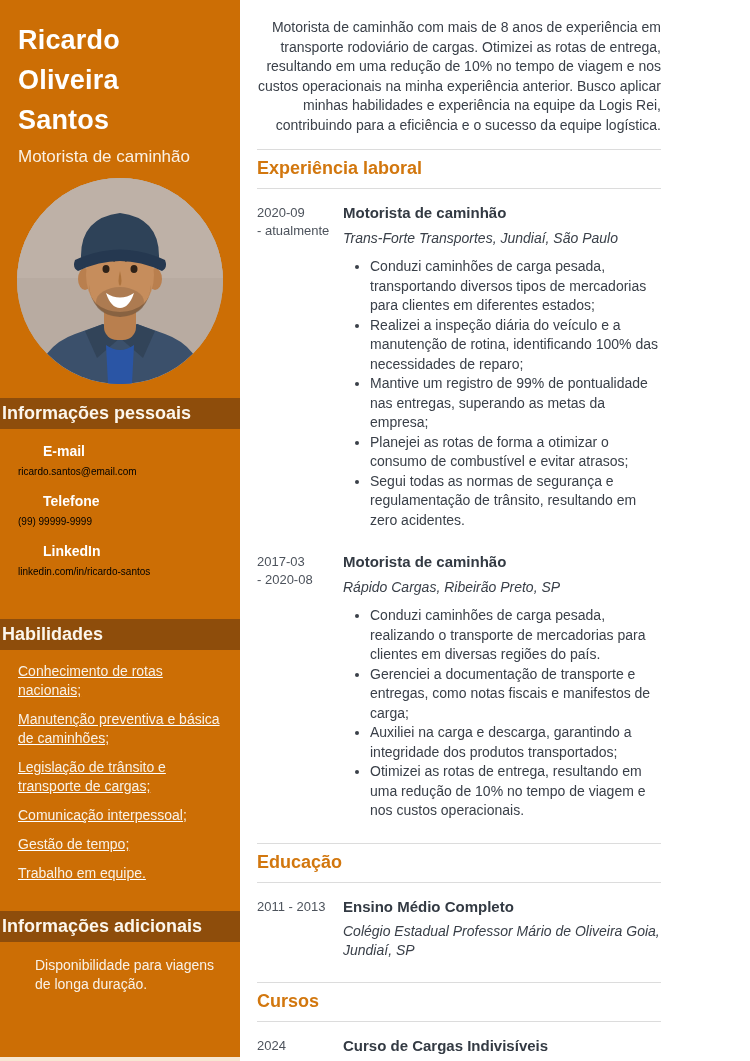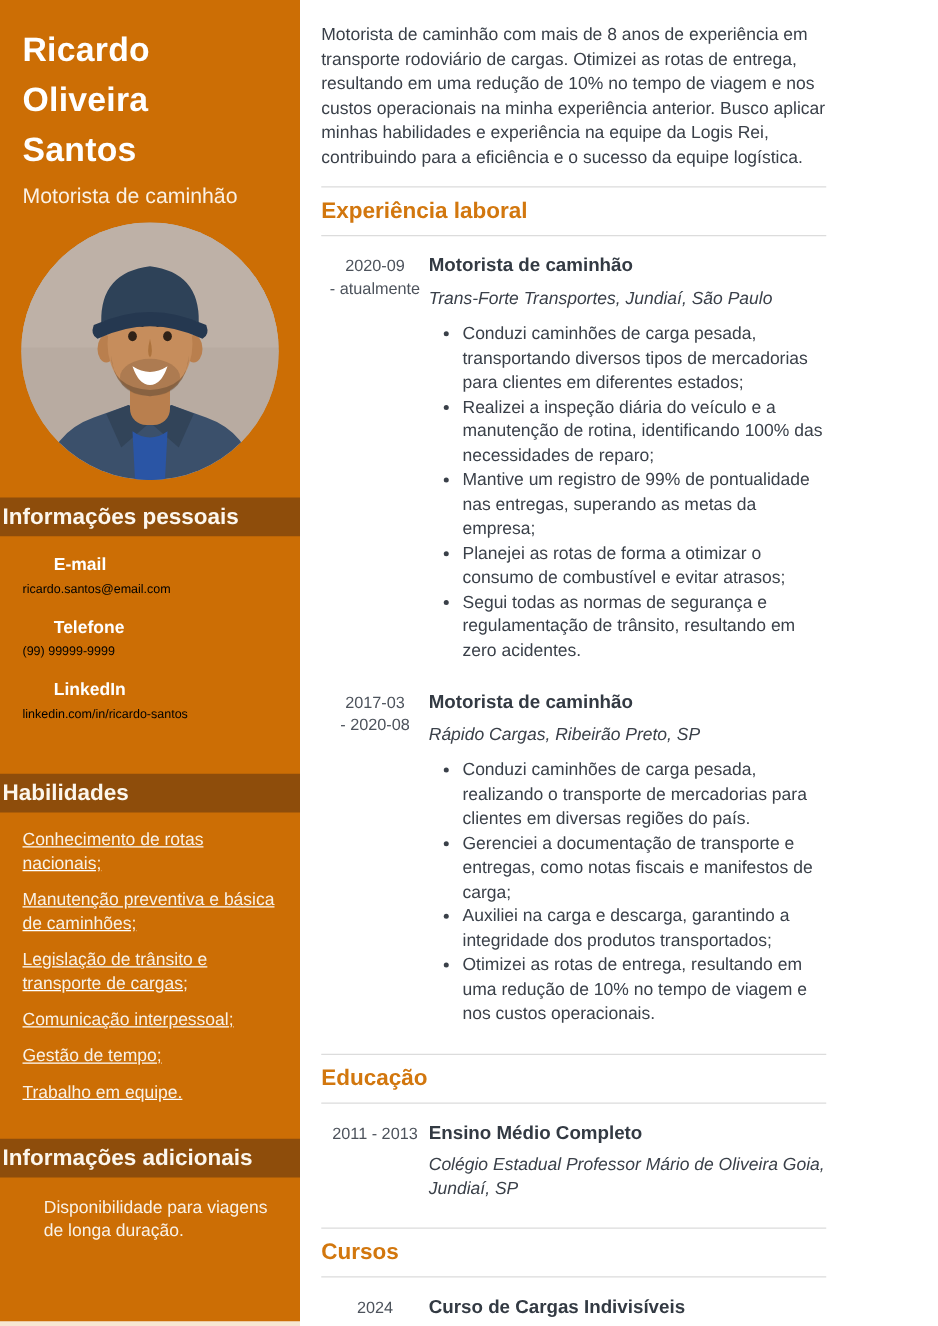--- a/index.html
+++ b/index.html
@@ -46,30 +46,30 @@
   .contact-value{font-size:10px;line-height:19px;color:#000000;}
   .skills-list{padding:12px 18px 4px;text-decoration:underline;}
   .skill-item{font-size:14px;line-height:19px;margin-bottom:10px;color:#F9F2E8;}
   .additional{padding:14px 18px 4px;}
   .add-item{display:flex;font-size:14px;line-height:19px;margin-bottom:18px;color:#F9F2E8;}
   .add-bullet{width:17px;min-width:17px;font-size:13px;}
   .side-footer{position:absolute;left:0;bottom:0;width:100%;height:4px;background:var(--side-strip);}
 
   
   .main{flex:1;padding:10px 17px 0 17px;}
-  .summary{font-size:14px;line-height:19.5px;margin:8px 0 14px;color:var(--text-dark);}
+  .summary{font-size:14px;line-height:19.5px;margin:8px 0 14px;color:var(--text-dark);text-align:right;}
   .section-heading{
     margin:0;color:var(--accent);font-size:18px;line-height:21px;font-weight:bold;
     padding:8px 0 9px;border-top:1px solid var(--divider);border-bottom:1px solid var(--divider);
   }
   .section-body{padding-top:14px;}
   .entry{display:flex;margin-bottom:22px;}
   .entry-dates{
     width:86px;min-width:86px;font-size:13px;line-height:17px;
-    color:var(--text-gray);padding-top:1px;text-align:center;
+    color:var(--text-gray);padding-top:1px;
   }
   .entry-dates div{margin-bottom:1px;}
   .entry-body{flex:1;}
   .entry-title{font-size:15px;line-height:19px;font-weight:bold;color:#333A43;}
   .entry-org{font-size:14px;line-height:19px;font-style:italic;margin-top:7px;color:var(--text-dark);}
   .entry-bullets{margin:9px 0 0;padding-left:27px;}
   .entry-bullets li{font-size:14px;line-height:19.5px;color:var(--text-dark);}
   #section-courses .entry{margin-bottom:15px;}
   #section-courses .entry-org,#section-education .entry-org{margin-top:6px;}
 </style>

